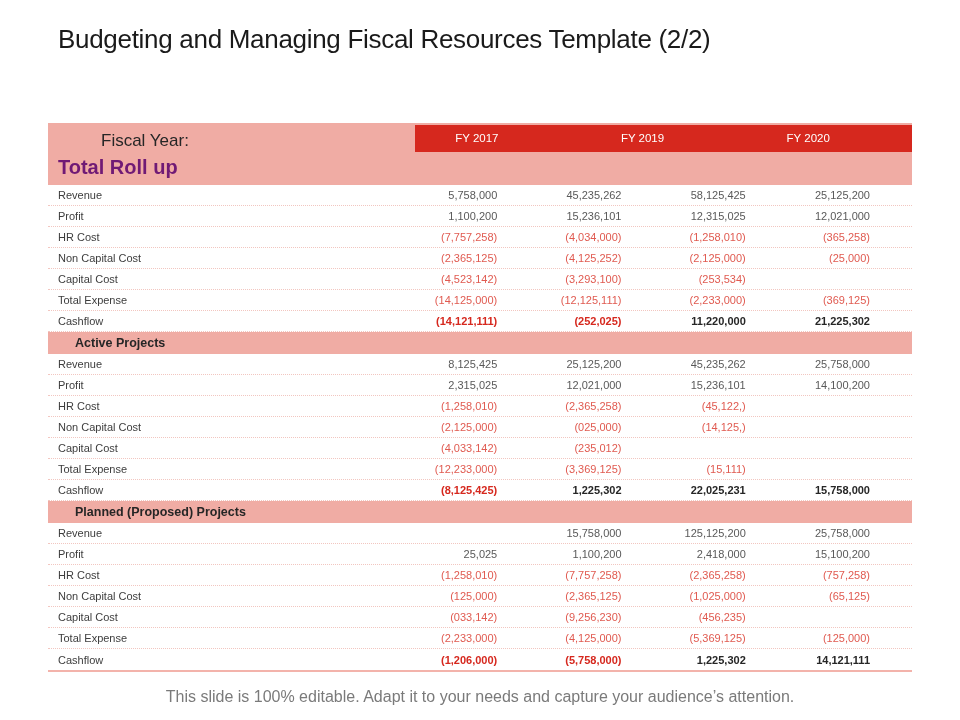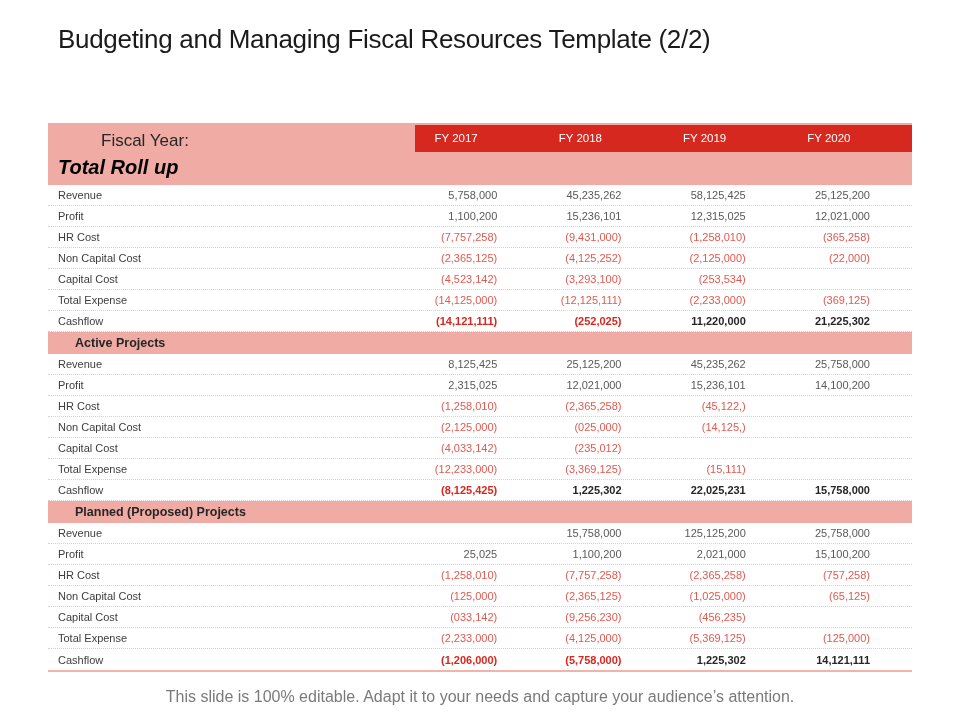--- a/index.html
+++ b/index.html
@@ -36,21 +36,21 @@
     position: relative;
     background: #f0aca4;
     height: 62px;
   }
   .header-left {
     position: absolute;
     left: 10px;
     top: 5px;
   }
   .fy-label { font-size: 17px; color: #262626; line-height: 25px; margin-left: 43px; }
-  .rollup-label { font-size: 20px; font-weight: bold; color: #000000; line-height: 28px; font-style: italic; }
+  .rollup-label { font-size: 20px; font-weight: bold; color: #701a75; line-height: 28px; }
   .fy-bar {
     position: absolute;
     top: 2px;
     left: 367px;
     right: 0;
     height: 27px;
     background: #d6281e;
     display: flex;
   }
   .fy-cell {
@@ -121,21 +121,20 @@
 
   <div class="fiscal-table">
 
     <div class="table-header">
       <div class="header-left">
         <div class="fy-label">Fiscal Year:</div>
         <div class="rollup-label">Total Roll up</div>
       </div>
       <div class="fy-bar">
           <div class="fy-cell">FY 2017</div>
-          <div class="fy-cell">FY 2018</div>
           <div class="fy-cell">FY 2019</div>
           <div class="fy-cell">FY 2020</div>
         </div>
     </div>
 
     <div>
         <div class="row">
           <div class="row-label">Revenue</div>
           <div class="cell">5,758,000</div>
           <div class="cell">45,235,262</div>
@@ -145,30 +144,30 @@
         <div class="row">
           <div class="row-label">Profit</div>
           <div class="cell">1,100,200</div>
           <div class="cell">15,236,101</div>
           <div class="cell">12,315,025</div>
           <div class="cell">12,021,000</div>
         </div>
         <div class="row">
           <div class="row-label">HR Cost</div>
           <div class="cell neg">(7,757,258)</div>
-          <div class="cell neg">(9,431,000)</div>
+          <div class="cell neg">(4,034,000)</div>
           <div class="cell neg">(1,258,010)</div>
           <div class="cell neg">(365,258)</div>
         </div>
         <div class="row">
           <div class="row-label">Non Capital Cost</div>
           <div class="cell neg">(2,365,125)</div>
           <div class="cell neg">(4,125,252)</div>
           <div class="cell neg">(2,125,000)</div>
-          <div class="cell neg">(22,000)</div>
+          <div class="cell neg">(25,000)</div>
         </div>
         <div class="row">
           <div class="row-label">Capital Cost</div>
           <div class="cell neg">(4,523,142)</div>
           <div class="cell neg">(3,293,100)</div>
           <div class="cell neg">(253,534)</div>
           <div class="cell"></div>
         </div>
         <div class="row">
           <div class="row-label">Total Expense</div>
@@ -239,21 +238,21 @@
           <div class="row-label">Revenue</div>
           <div class="cell"></div>
           <div class="cell">15,758,000</div>
           <div class="cell">125,125,200</div>
           <div class="cell">25,758,000</div>
         </div>
         <div class="row">
           <div class="row-label">Profit</div>
           <div class="cell">25,025</div>
           <div class="cell">1,100,200</div>
-          <div class="cell">2,021,000</div>
+          <div class="cell">2,418,000</div>
           <div class="cell">15,100,200</div>
         </div>
         <div class="row">
           <div class="row-label">HR Cost</div>
           <div class="cell neg">(1,258,010)</div>
           <div class="cell neg">(7,757,258)</div>
           <div class="cell neg">(2,365,258)</div>
           <div class="cell neg">(757,258)</div>
         </div>
         <div class="row">

